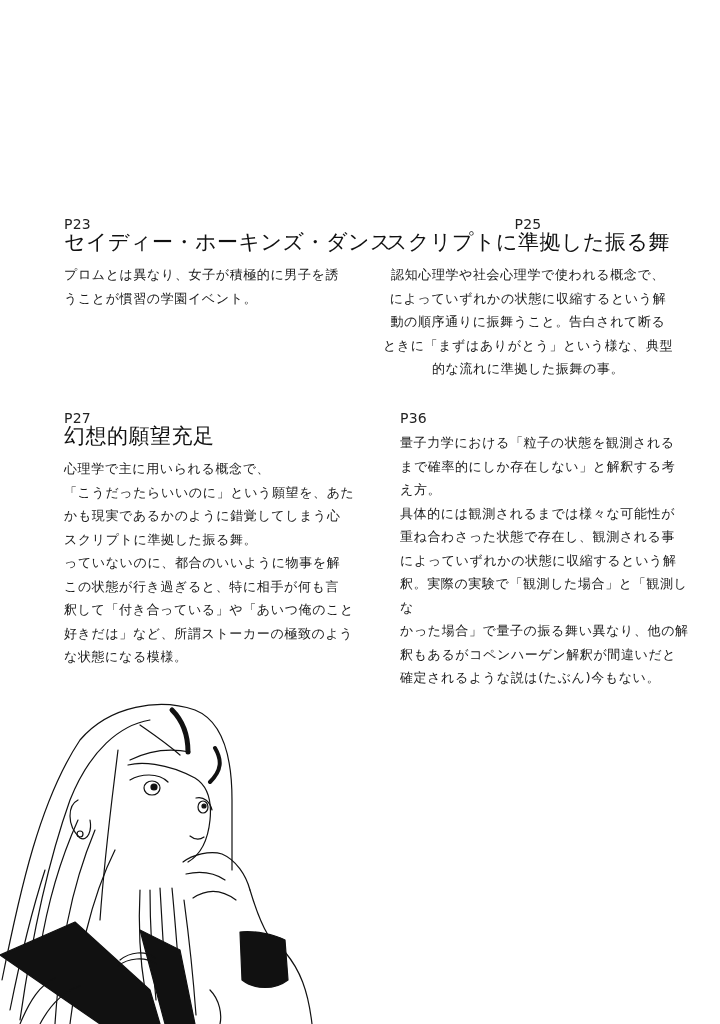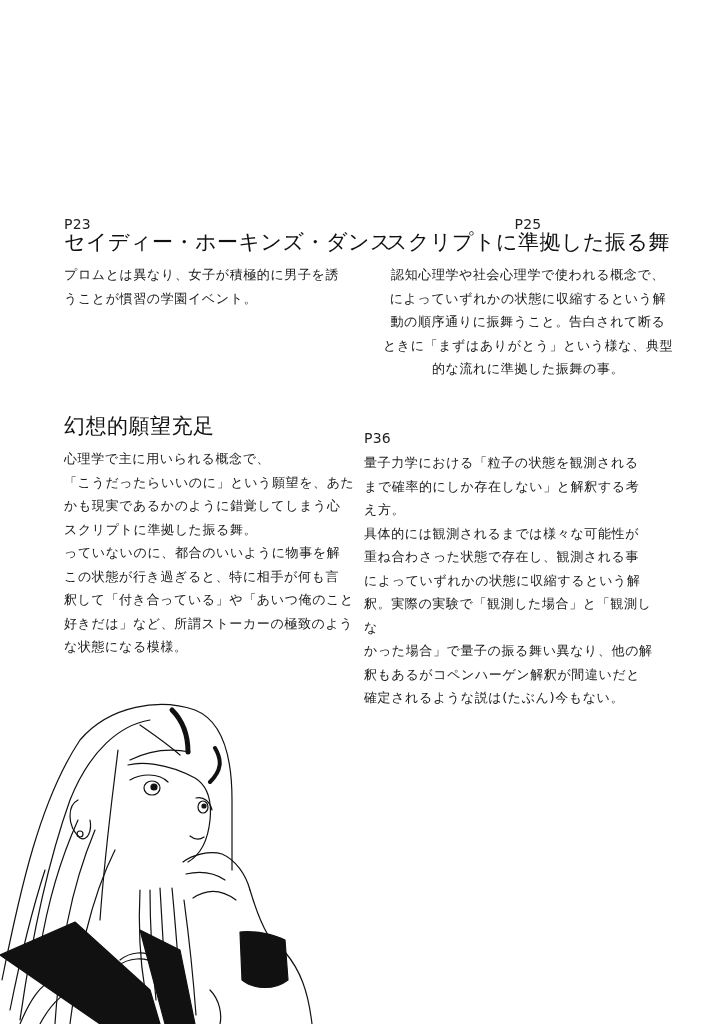--- a/index.html
+++ b/index.html
@@ -6,21 +6,21 @@
     body { width: 720px; height: 1024px; position: relative; overflow: hidden;
            font-family: "DejaVu Sans", "Liberation Sans", sans-serif; color: #111; }
     .entry { position: absolute; width: 300px; }
     .page-ref { font-size: 14px; line-height: 10px; letter-spacing: 0.2px; color: #222; height: 10px; }
     .term { font-size: 21px; line-height: 26px; font-weight: normal; margin: 0; white-space: nowrap; letter-spacing: 0.5px; color: #111; }
     .desc { margin-top: 8px; font-size: 13px; line-height: 23.5px; letter-spacing: 0.6px; color: #1a1a1a; }
     .desc p { margin: 0; }
     #e1 { left: 64px; top: 219px; }
     #e2 { left: 378px; top: 219px; text-align: center; }
     #e3 { left: 64px; top: 413px; }
-    #e4 { left: 364px; top: 413px; margin-top: 20px; }
+    #e4 { left: 400px; top: 413px; }
     .illust { position: absolute; left: 0; top: 690px; width: 360px; height: 334px; }
   </style>
 </head>
 <body>
 
 <section class="entry" id="e1">
   <div class="page-ref">P23</div>
   <h2 class="term">セイディー・ホーキンズ・ダンス</h2>
   <div class="desc">
     <p>プロムとは異なり、女子が積極的に男子を誘</p>
@@ -34,20 +34,21 @@
   <div class="desc">
     <p>認知心理学や社会心理学で使われる概念で、</p>
     <p>によっていずれかの状態に収縮するという解</p>
     <p>動の順序通りに振舞うこと。告白されて断る</p>
     <p>ときに「まずはありがとう」という様な、典型</p>
     <p>的な流れに準拠した振舞の事。</p>
   </div>
 </section>
 
 <section class="entry" id="e3">
+  <div class="page-ref">P27</div>
   <h2 class="term">幻想的願望充足</h2>
   <div class="desc">
     <p>心理学で主に用いられる概念で、</p>
     <p>「こうだったらいいのに」という願望を、あた</p>
     <p>かも現実であるかのように錯覚してしまう心</p>
     <p>スクリプトに準拠した振る舞。</p>
     <p>っていないのに、都合のいいように物事を解</p>
     <p>この状態が行き過ぎると、特に相手が何も言</p>
     <p>釈して「付き合っている」や「あいつ俺のこと</p>
     <p>好きだは」など、所謂ストーカーの極致のよう</p>

